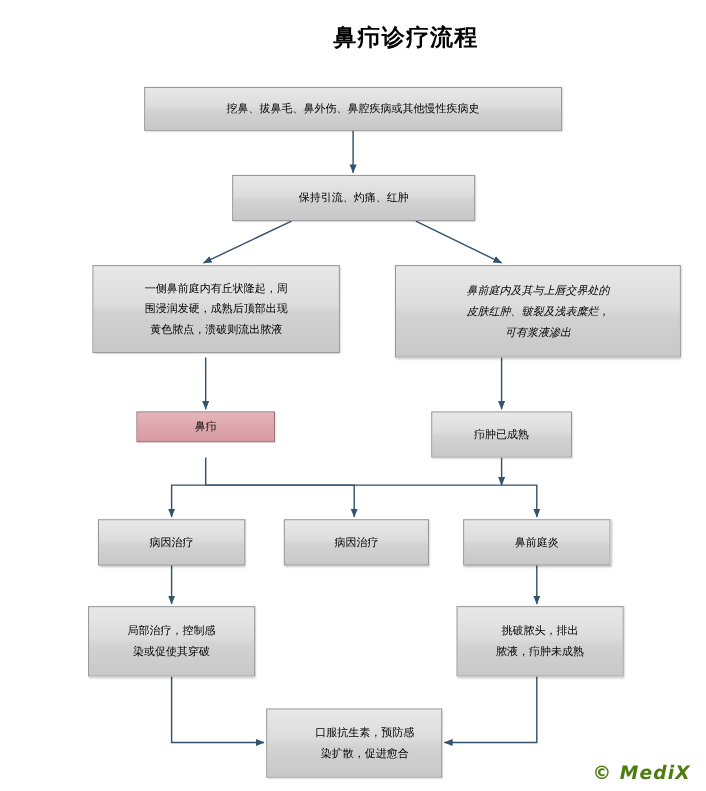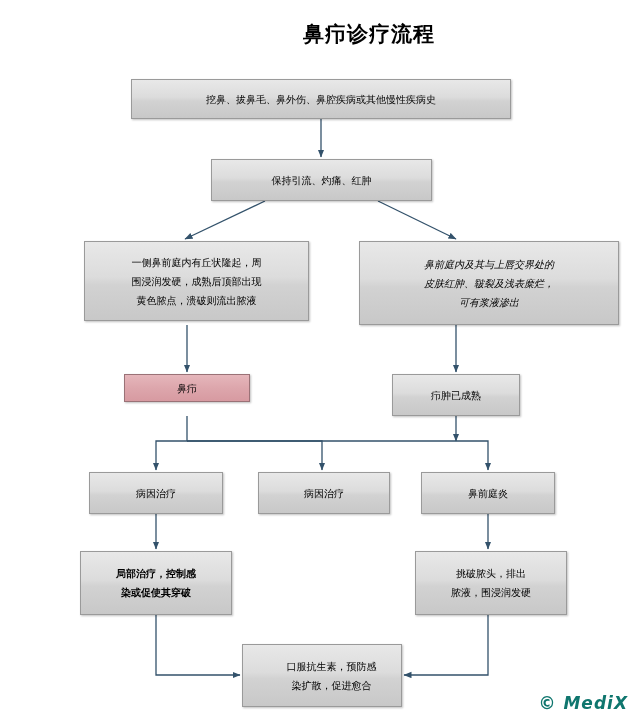--- a/index.html
+++ b/index.html
@@ -56,21 +56,21 @@
     display: block;
     white-space: pre-line;
   }
   .watermark {
     position: absolute;
     right: 14px;
     bottom: 6px;
     font-size: 17px;
     font-weight: bold;
     font-style: italic;
-    color: #0f766e;
+    color: #4d7c0f;
     text-shadow: 1px 1px 0 rgba(255,255,255,0.6);
     letter-spacing: 1px;
   }
   svg.edges {
     position: absolute;
     left: 0;
     top: 0;
     width: 642px;
     height: 719px;
     pointer-events: none;
@@ -150,28 +150,28 @@
   </div>
 
   <div class="node" style="left:258px; top:472px; width:132px; height:42px;">
     <span class="txt">病因治疗</span>
   </div>
 
   <div class="node" style="left:421px; top:472px; width:134px; height:42px;">
     <span class="txt">鼻前庭炎</span>
   </div>
 
-  <div class="node" style="left:80px; top:551px; width:152px; height:64px;font-weight:bold;">
+  <div class="node" style="left:80px; top:551px; width:152px; height:64px;">
     <span class="txt">局部治疗，控制感
 染或促使其穿破</span>
   </div>
 
   <div class="node" style="left:415px; top:551px; width:152px; height:64px;">
     <span class="txt">挑破脓头，排出
-脓液，围浸润发硬</span>
+脓液，疖肿未成熟</span>
   </div>
 
   <div class="node" style="left:242px; top:644px; width:160px; height:63px;padding-left:25px;">
     <span class="txt">口服抗生素，预防感
 染扩散，促进愈合</span>
   </div>
 
   <div class="watermark">© MediX</div>
 
 </div>

